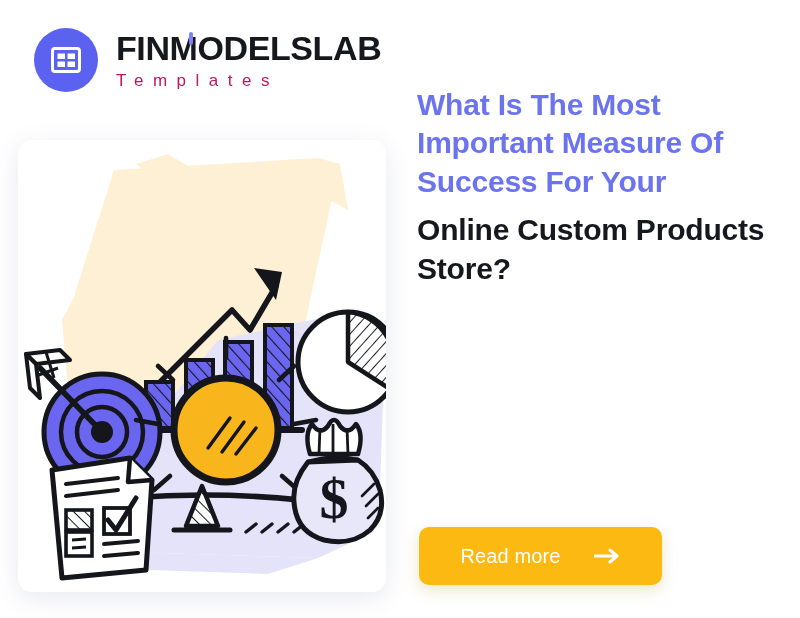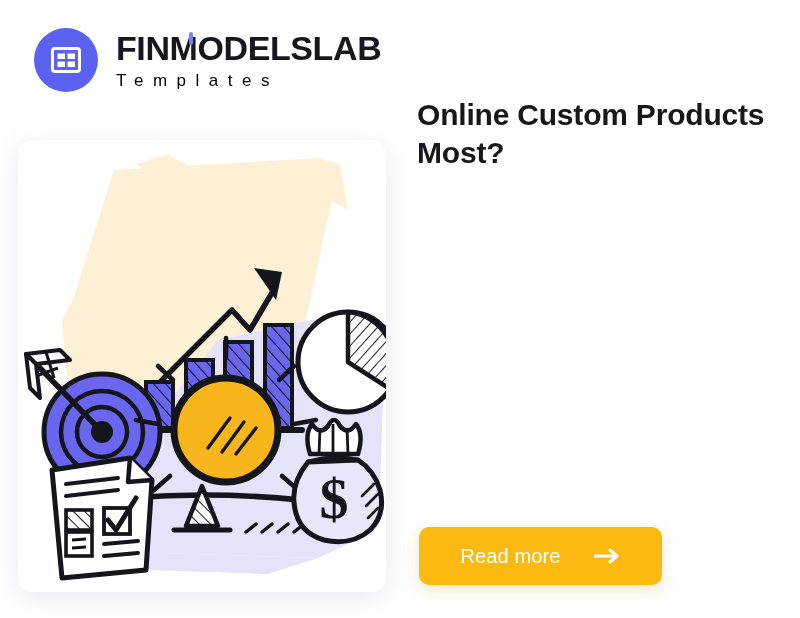--- a/index.html
+++ b/index.html
@@ -65,21 +65,21 @@
     width: 4px;
     height: 13px;
     border-radius: 2px;
     background: #7b83f7;
   }
   .brand-sub {
     margin-top: 7px;
     font-size: 17px;
     font-weight: 400;
     letter-spacing: 9.5px;
-    color: #000000;
+    color: #be185d;
     white-space: nowrap;
   }
 
   
   .illus-card {
     position: absolute;
     left: 18px;
     top: 140px;
     width: 368px;
     height: 452px;
@@ -301,21 +301,22 @@
         <g stroke="#14161c" stroke-width="2.6" stroke-linecap="round">
           <path d="M344 356 L356 344"></path>
           <path d="M348 366 L360 354"></path>
           <path d="M350 378 L360 368"></path>
         </g>
       </g>
     </svg>
   </div>
 
   <div class="content">
-    <div class="subhead">Online Custom Products Most?</div>
+    <h1 class="headline">What Is The Most Important Measure Of Success For Your</h1>
+    <div class="subhead">Online Custom Products Store?</div>
   </div>
 
   <button class="cta">
     <span class="cta-label">Read more</span>
     <span class="cta-arrow">
       <svg width="26" height="16" viewBox="0 0 26 16" aria-hidden="true">
         <path d="M1 8 H22" stroke="#ffffff" stroke-width="3" stroke-linecap="round"></path>
         <path d="M16 2 L23 8 L16 14" fill="none" stroke="#ffffff" stroke-width="3" stroke-linecap="round" stroke-linejoin="round"></path>
       </svg>
     </span>

